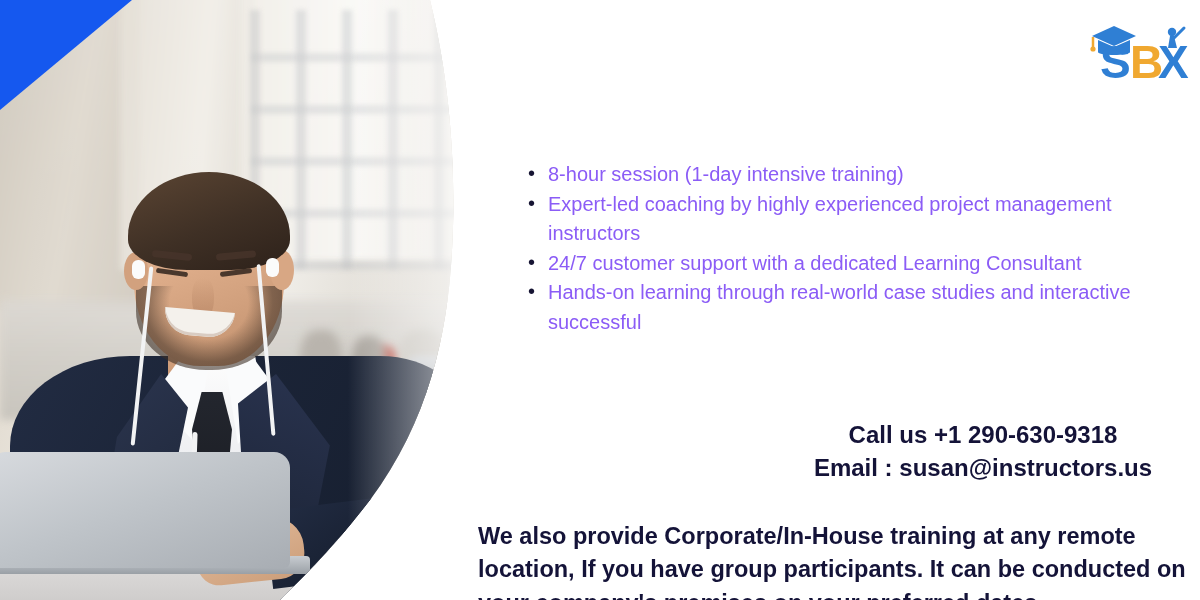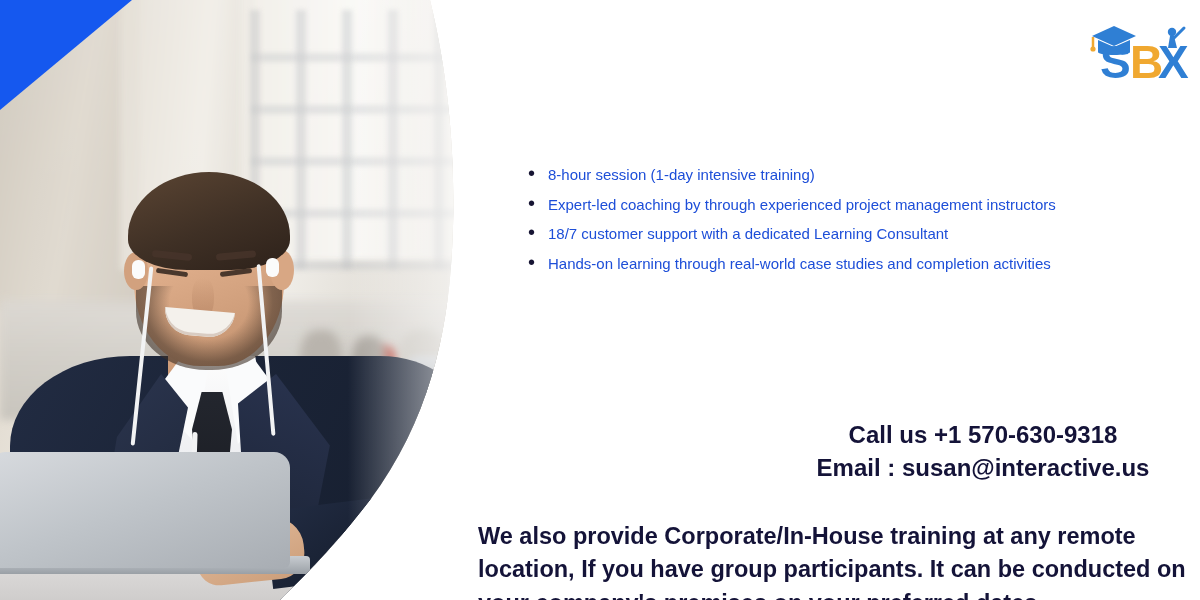--- a/index.html
+++ b/index.html
@@ -256,22 +256,22 @@
     font-size: 42px;
     line-height: 50px;
     font-weight: 400;
     letter-spacing: -0.2px;
   }
   .bullets {
     position: absolute;
     left: 48px; top: 160px; width: 670px;
     margin: 0; padding: 0;
     list-style: none;
-    color: #1d4ed8;
-    font-size: 15px;
+    color: #8b5cf6;
+    font-size: 20px;
     line-height: 29.5px;
   }
   .bullets li {
     position: relative;
     padding-left: 22px;
     margin: 0 0 0 0;
   }
   .bullets li::before {
     content: "\2022";
     position: absolute;
@@ -385,26 +385,26 @@
           <circle cx="88" cy="18" r="4.2"></circle>
           <path d="M86 22 L90 22 L93 34 L84 34 Z"></path>
           <path d="M90 24 L100 14" stroke="#2f7fd4" stroke-width="3" fill="none" stroke-linecap="round"></path>
         </g>
       </svg>
     </div>
 
 
     <ul class="bullets">
       <li>8-hour session (1-day intensive training)</li>
-      <li>Expert-led coaching by through experienced project management instructors</li>
-      <li>18/7 customer support with a dedicated Learning Consultant</li>
-      <li>Hands-on learning through real-world case studies and completion activities</li>
+      <li>Expert-led coaching by highly experienced project management instructors</li>
+      <li>24/7 customer support with a dedicated Learning Consultant</li>
+      <li>Hands-on learning through real-world case studies and interactive successful</li>
     </ul>
 
     <div class="contact">
-      <div>Call us +1 570-630-9318</div>
-      <div>Email : susan@interactive.us</div>
+      <div>Call us +1 290-630-9318</div>
+      <div>Email : susan@instructors.us</div>
     </div>
 
     <p class="footer-note">We also provide Corporate/In-House training at any remote location, If you have group participants. It can be conducted on your company's premises on your preferred dates.</p>
 
   </div>
 </div>
 
 </body></html>

